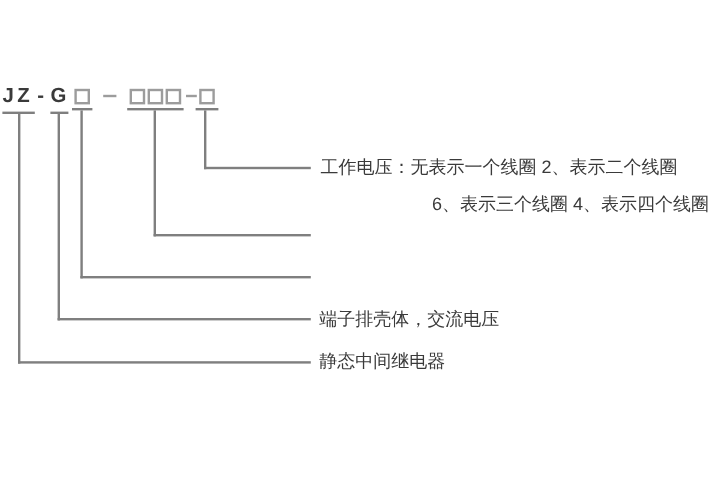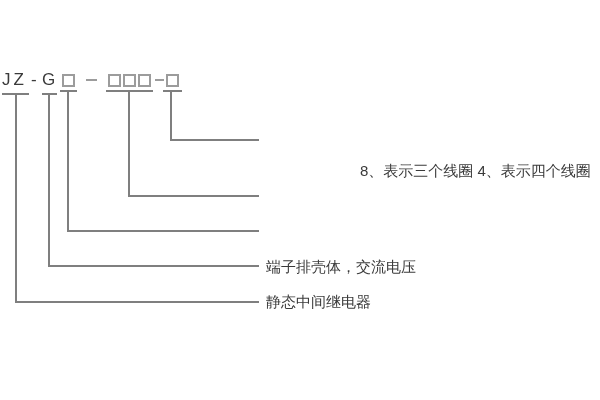--- a/index.html
+++ b/index.html
@@ -15,21 +15,21 @@
     position: relative;
     width: 600px;
     height: 400px;
     background: var(--c-bg);
     overflow: hidden;
   }
   .abs { position: absolute; }
   .code-letter {
     font-size: 17px;
     color: var(--c-text);
-    font-weight: 400;
+    font-weight: 700;
     white-space: nowrap;
   }
   .box {
     width: 13px; height: 13px;
     border: 2px solid var(--c-box);
     background: transparent;
   }
   .uline { height: 2px; background: var(--c-line); }
   .vline { width: 2px; background: var(--c-line); }
   .hline { height: 2px; background: var(--c-line); }
@@ -110,17 +110,18 @@
   <div class="abs vline" id="v-func"></div>
   <div class="abs vline" id="v-cont"></div>
   <div class="abs vline" id="v-volt"></div>
 
   <div class="abs hline" id="h-volt"></div>
   <div class="abs hline" id="h-cont"></div>
   <div class="abs hline" id="h-func"></div>
   <div class="abs hline" id="h-g"></div>
   <div class="abs hline" id="h-jz"></div>
 
-  <span class="abs lbl" id="lbl-volt-2">8、表示三个线圈  4、表示四个线圈</span>
+  <span class="abs lbl" id="lbl-volt-1">工作电压：无表示一个线圈  2、表示二个线圈</span>
+  <span class="abs lbl" id="lbl-volt-2">6、表示三个线圈  4、表示四个线圈</span>
   <span class="abs lbl" id="lbl-g">端子排壳体，交流电压</span>
   <span class="abs lbl" id="lbl-jz">静态中间继电器</span>
 
 </div>
 
 </body></html>

